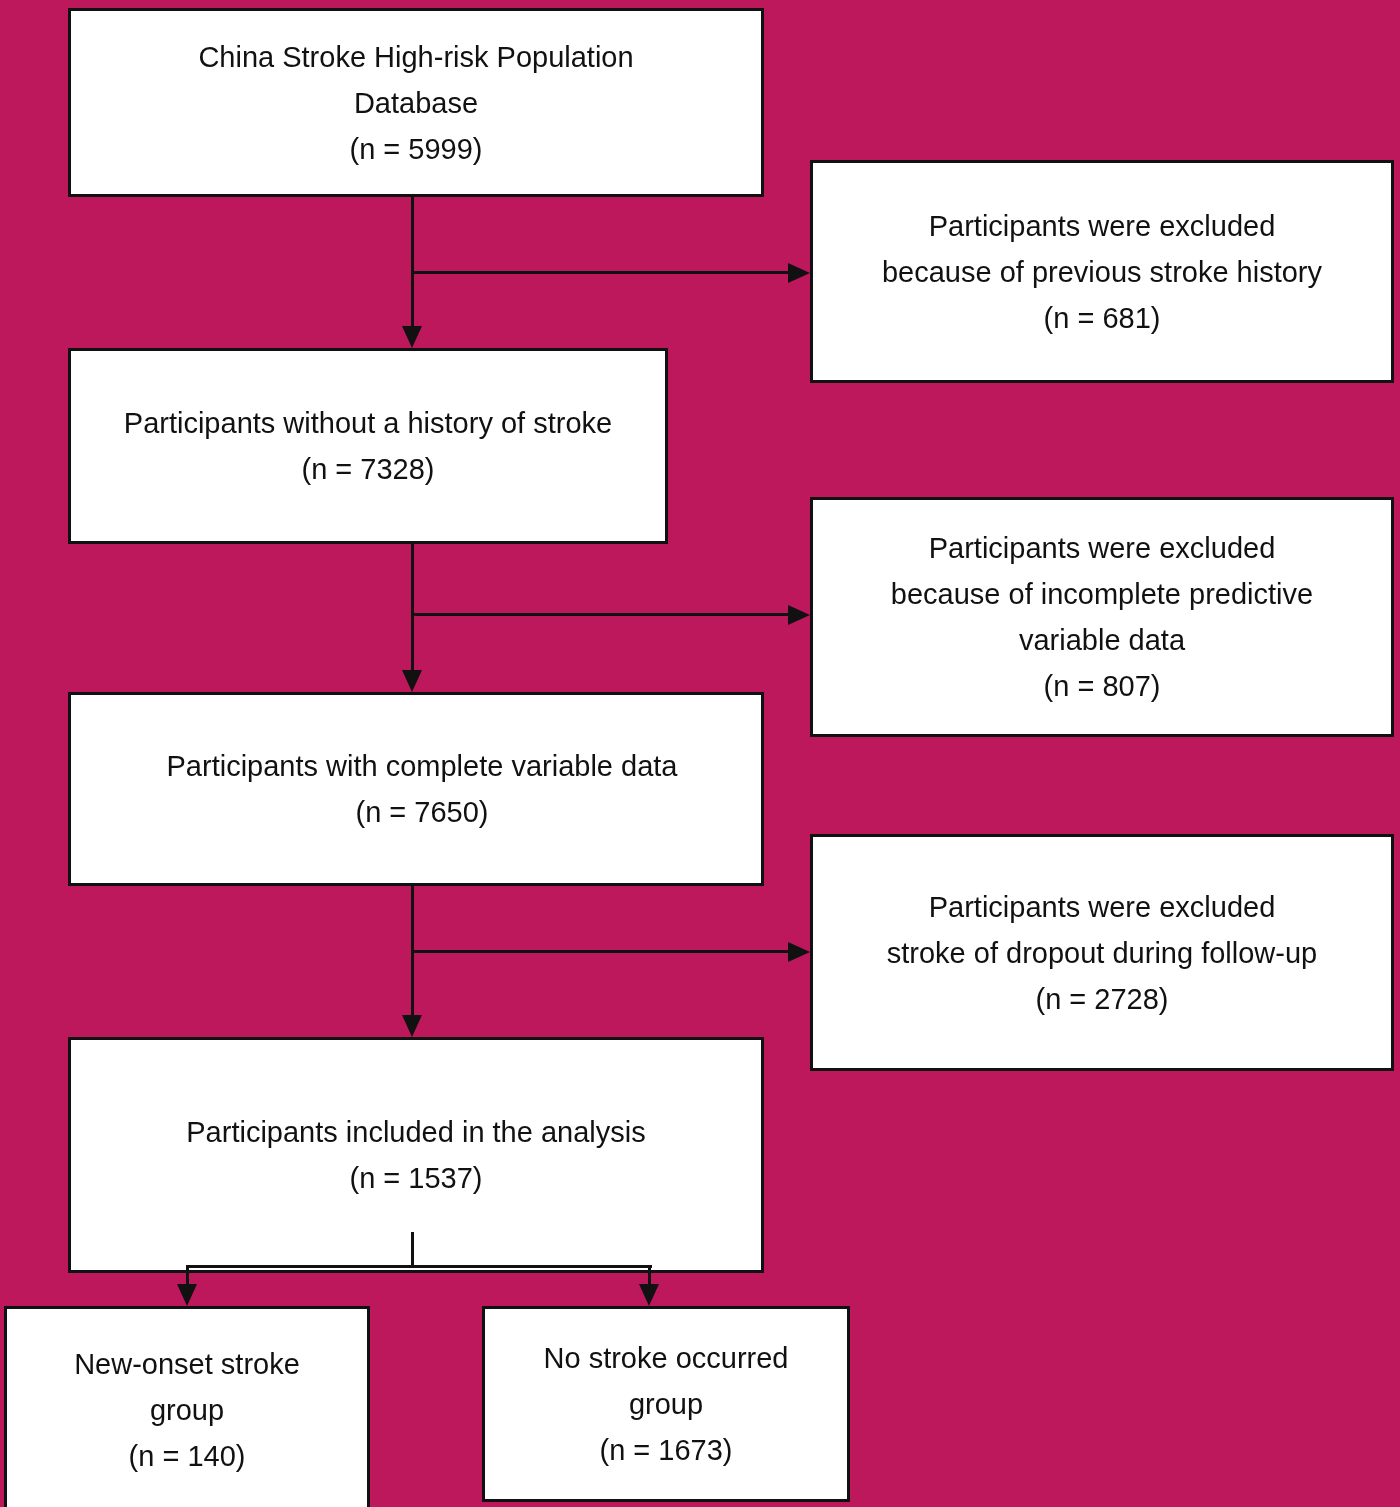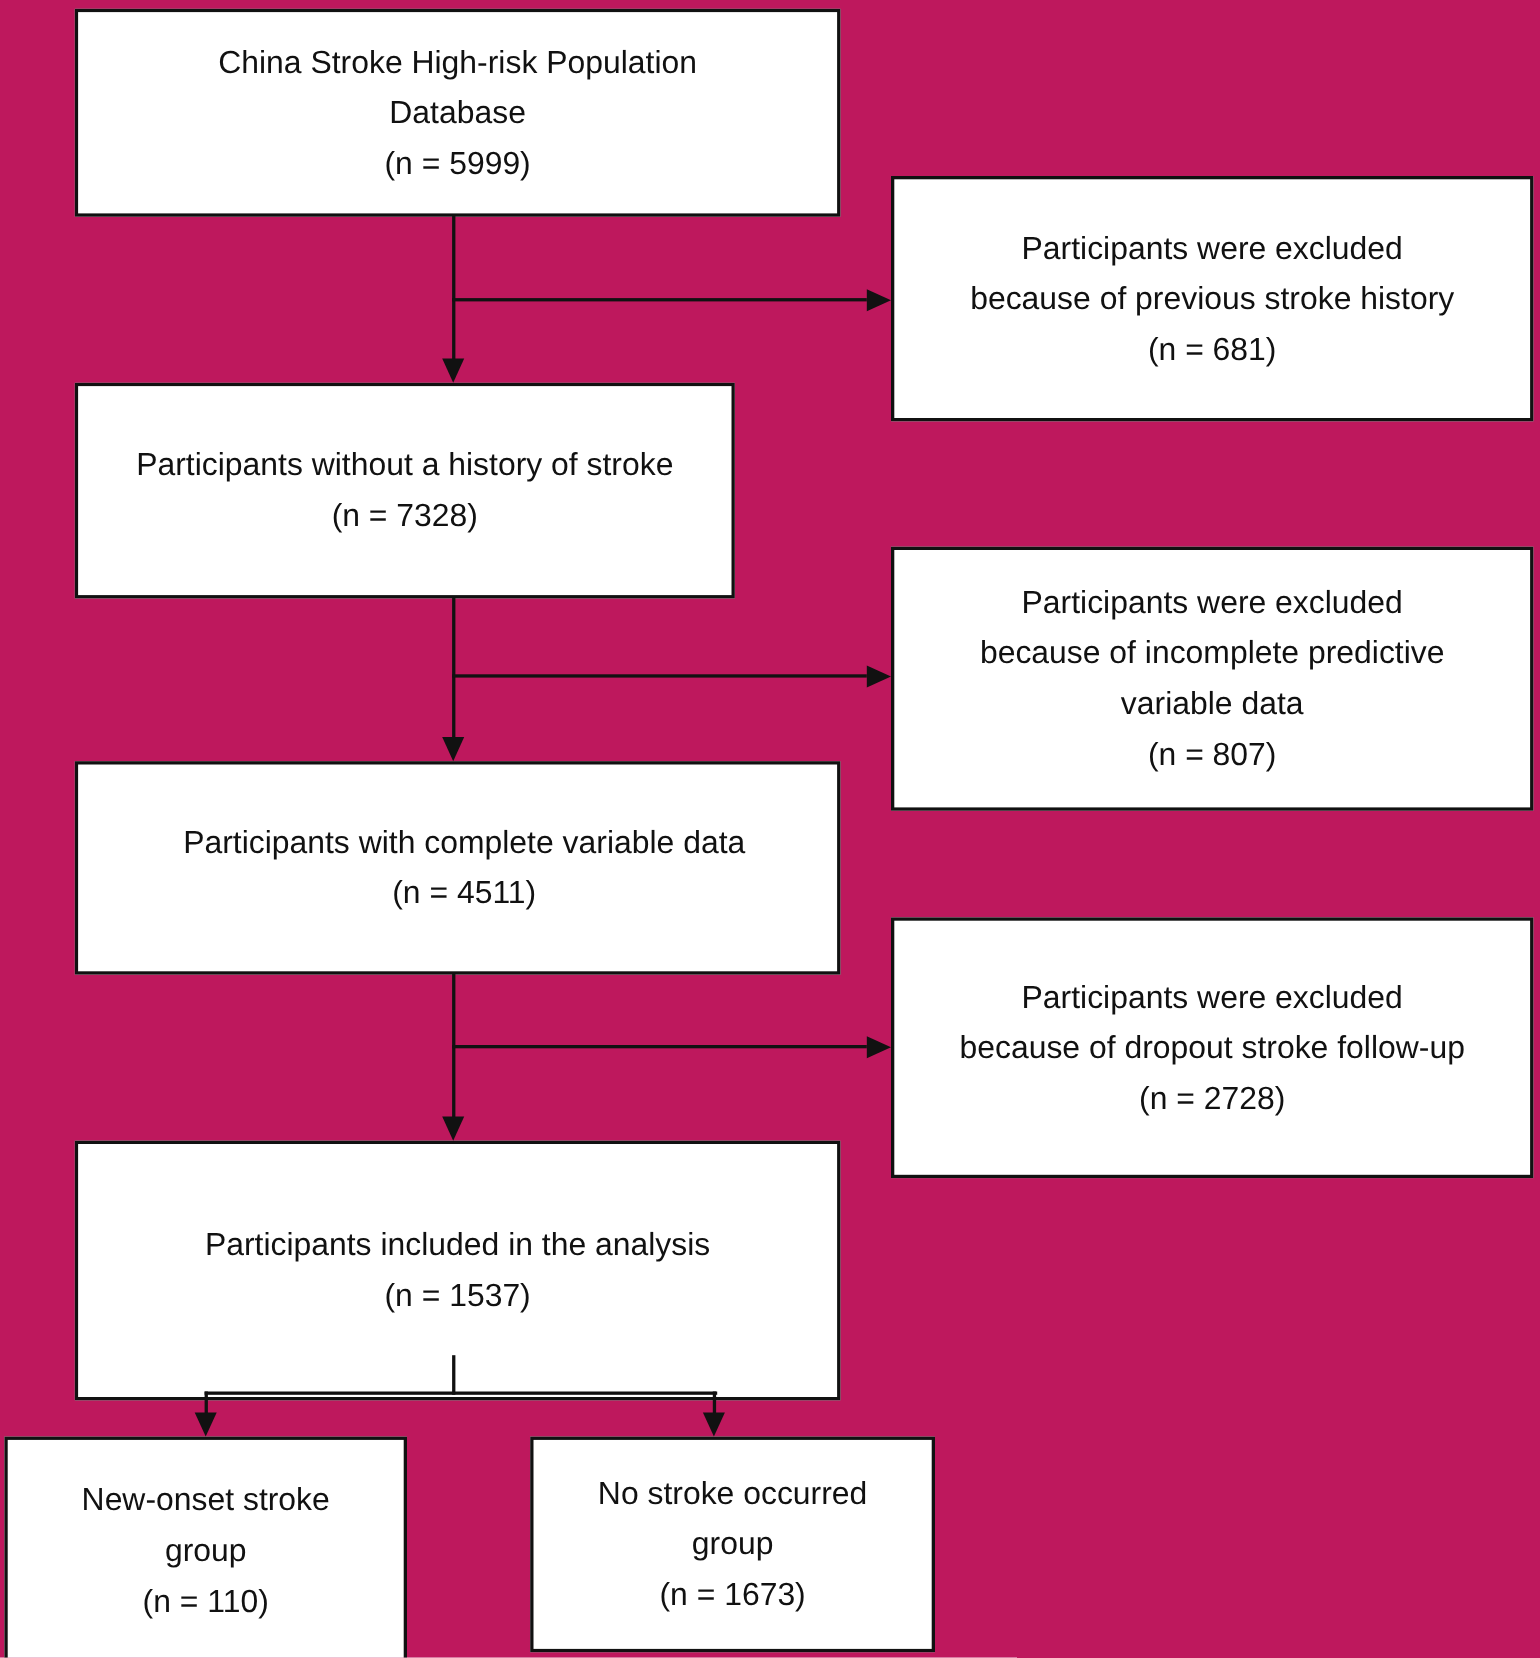--- a/index.html
+++ b/index.html
@@ -106,21 +106,21 @@
     <span class="line">(n = 5999)</span>
   </div>
 
   <div class="node" id="node-no-history">
     <span class="line">Participants without a history of stroke</span>
     <span class="line">(n = 7328)</span>
   </div>
 
   <div class="node" id="node-complete">
     <span class="line">Participants with complete variable data</span>
-    <span class="line">(n = 4511)</span>
+    <span class="line">(n = 7650)</span>
   </div>
 
   <div class="node" id="node-included">
     <span class="line">Participants included in the analysis</span>
     <span class="line">(n = 1537)</span>
   </div>
 
   <div class="node" id="node-excluded-history">
     <span class="line">Participants were excluded</span>
     <span class="line">because of previous stroke history</span>
@@ -129,28 +129,28 @@
 
   <div class="node" id="node-excluded-incomplete">
     <span class="line">Participants were excluded</span>
     <span class="line">because of incomplete predictive</span>
     <span class="line">variable data</span>
     <span class="line">(n = 807)</span>
   </div>
 
   <div class="node" id="node-excluded-dropout">
     <span class="line">Participants were excluded</span>
-    <span class="line">because of dropout stroke follow-up</span>
+    <span class="line">stroke of dropout during follow-up</span>
     <span class="line">(n = 2728)</span>
   </div>
 
   <div class="node" id="node-new-onset">
     <span class="line">New-onset stroke</span>
     <span class="line">group</span>
-    <span class="line">(n = 110)</span>
+    <span class="line">(n = 140)</span>
   </div>
 
   <div class="node" id="node-no-stroke">
     <span class="line">No stroke occurred</span>
     <span class="line">group</span>
     <span class="line">(n = 1673)</span>
   </div>
 
   <div class="edge" id="edge-v1"></div>
   <div class="edge" id="edge-h1"></div>

